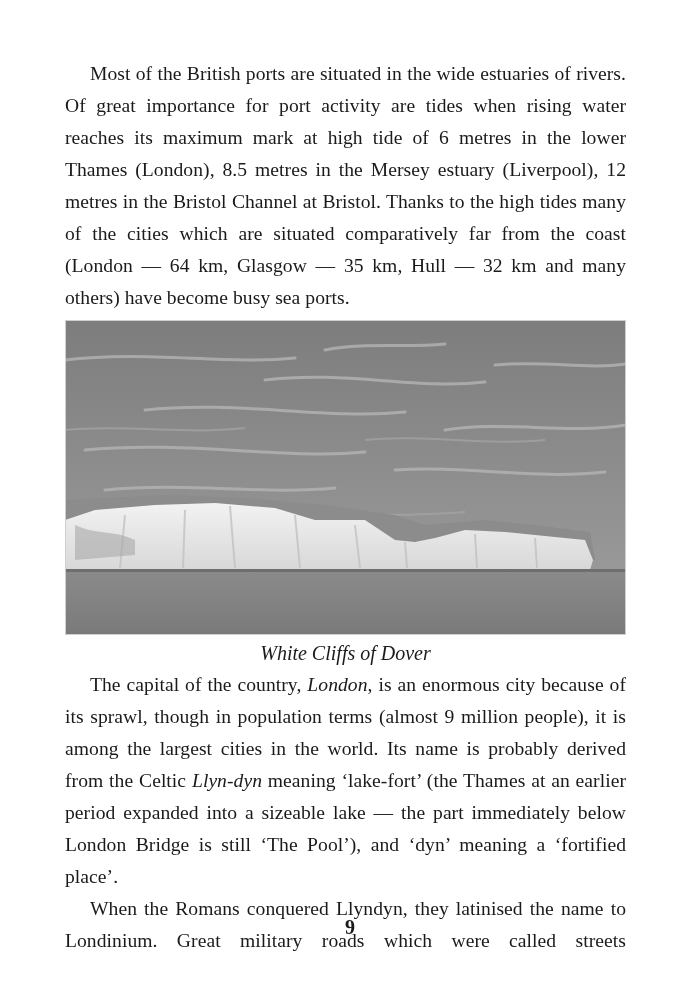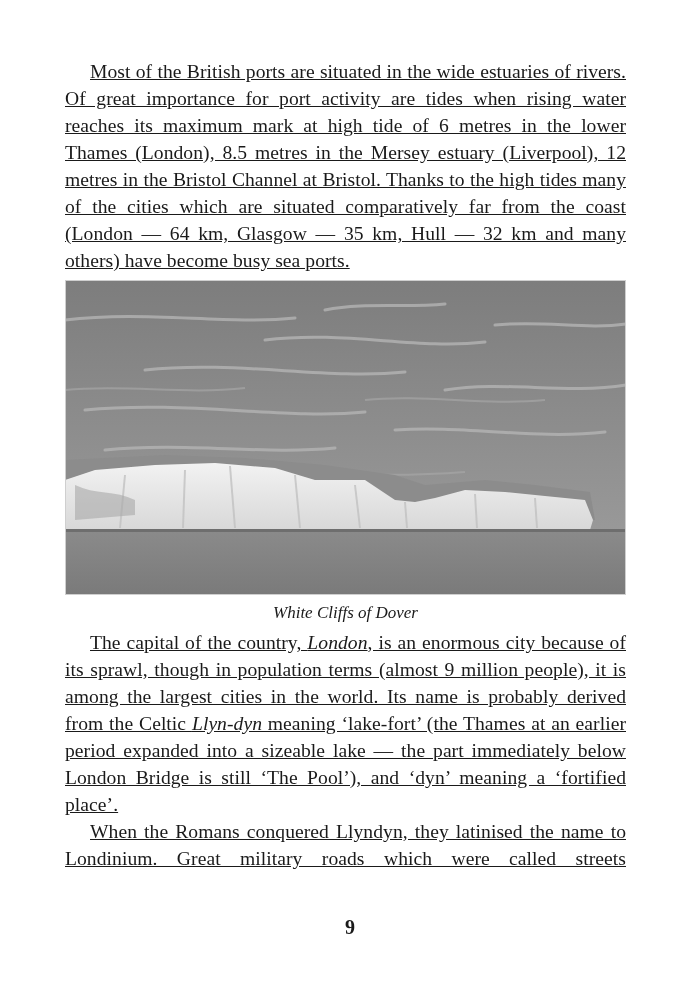--- a/index.html
+++ b/index.html
@@ -3,36 +3,35 @@
 <meta charset="utf-8">
 <style>
   html, body { margin: 0; padding: 0; background: #ffffff; }
   body { width: 700px; height: 1000px; position: relative; overflow: hidden; }
   .page {
     position: absolute; left: 65px; top: 58px; width: 561px;
     font-family: "DejaVu Serif", "Liberation Serif", serif;
     color: #1a1a1a;
   }
   p.para {
-    margin: 0; font-size: 17.2px; line-height: 27px;
+    margin: 0; font-size: 17.2px; line-height: 32px;
     text-align: justify; text-indent: 25px;
     font-family: "Liberation Serif", "DejaVu Serif", serif;
     font-size: 19.6px;
     letter-spacing: 0.05px;
-    text-decoration: underline;
   }
   .figure {
     width: 561px; height: 315px; margin-top: 6px; position: relative;
     overflow: hidden; background: #8a8a8a;
   }
   .figure svg { display: block; }
   .caption {
     text-align: center; font-style: italic;
     font-family: "Liberation Serif", "DejaVu Serif", serif;
-    font-size: 17px; line-height: 24px; margin: 6px 0 4px 0; color: #1a1a1a;
+    font-size: 20px; line-height: 24px; margin: 6px 0 4px 0; color: #1a1a1a;
   }
   .pagenum {
     position: absolute; left: 0; width: 700px; top: 916px; text-align: center;
     font-family: "Liberation Serif", "DejaVu Serif", serif;
     font-weight: bold; font-size: 20px; color: #1a1a1a;
   }
   em { font-style: italic; }
 </style>
 </head>
 <body>

